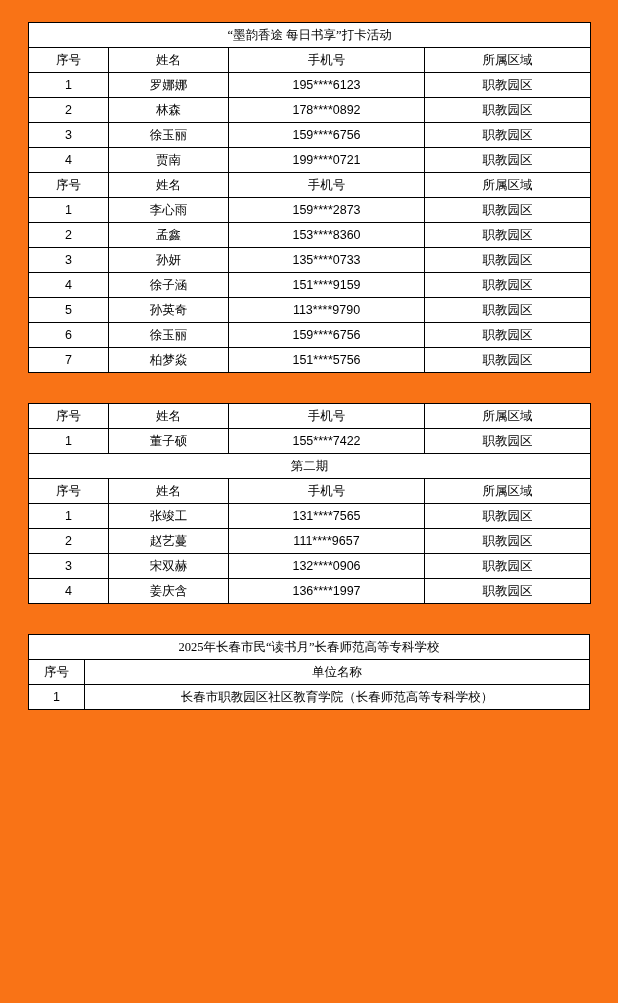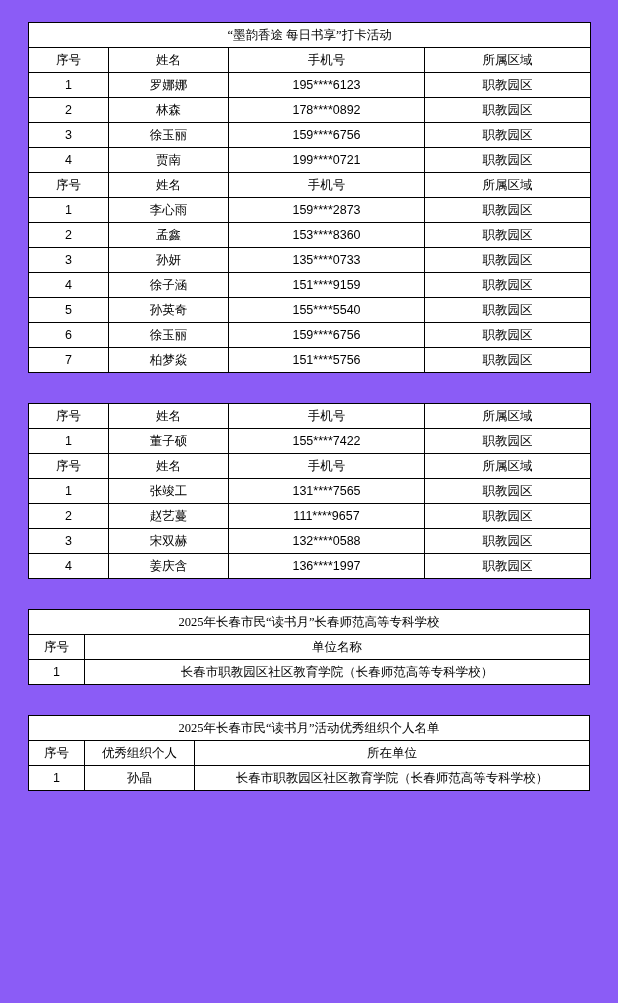--- a/index.html
+++ b/index.html
@@ -11,21 +11,21 @@
     width: 618px;
     height: 1003px;
     font-family: "Liberation Sans", sans-serif;
     color: #000000;
     -webkit-font-smoothing: antialiased;
   }
   .page {
     width: 618px;
     height: 1003px;
     position: relative;
-    background: #8b5cf6;
+    background: #f97316;
     box-sizing: border-box;
     padding: 22px 28px 0 28px;
   }
   table.doc {
     border-collapse: collapse;
     width: 100%;
     table-layout: fixed;
     background: #ffffff;
   }
   table.doc td, table.doc th {
@@ -159,21 +159,21 @@
       </tr>
       <tr>
         <td class="cell-center">4</td>
         <td class="cell-center">徐子涵</td>
         <td class="cell-center">151****9159</td>
         <td class="cell-center">职教园区</td>
       </tr>
       <tr>
         <td class="cell-center">5</td>
         <td class="cell-center">孙英奇</td>
-        <td class="cell-center">155****5540</td>
+        <td class="cell-center">113****9790</td>
         <td class="cell-center">职教园区</td>
       </tr>
       <tr>
         <td class="cell-center">6</td>
         <td class="cell-center">徐玉丽</td>
         <td class="cell-center">159****6756</td>
         <td class="cell-center">职教园区</td>
       </tr>
       <tr>
         <td class="cell-center">7</td>
@@ -201,20 +201,23 @@
         <td>姓名</td>
         <td>手机号</td>
         <td>所属区域</td>
       </tr>
       <tr>
         <td class="cell-center">1</td>
         <td class="cell-left">董子硕</td>
         <td class="cell-left">155****7422</td>
         <td class="cell-center">职教园区</td>
       </tr>
+      <tr class="section-row">
+        <td colspan="4">第二期</td>
+      </tr>
       <tr class="hdr">
         <td>序号</td>
         <td>姓名</td>
         <td>手机号</td>
         <td>所属区域</td>
       </tr>
       <tr>
         <td class="cell-center">1</td>
         <td class="cell-center">张竣工</td>
         <td class="cell-left">131****7565</td>
@@ -222,21 +225,21 @@
       </tr>
       <tr>
         <td class="cell-center">2</td>
         <td class="cell-center">赵艺蔓</td>
         <td class="cell-left">111****9657</td>
         <td class="cell-center">职教园区</td>
       </tr>
       <tr>
         <td class="cell-center">3</td>
         <td class="cell-center">宋双赫</td>
-        <td class="cell-left">132****0588</td>
+        <td class="cell-left">132****0906</td>
         <td class="cell-center">职教园区</td>
       </tr>
       <tr>
         <td class="cell-center">4</td>
         <td class="cell-center">姜庆含</td>
         <td class="cell-left">136****1997</td>
         <td class="cell-center">职教园区</td>
       </tr>
     </tbody>
   </table>
@@ -261,38 +264,14 @@
       <tr>
         <td class="cell-center">1</td>
         <td class="cell-center">长春市职教园区社区教育学院（长春师范高等专科学校）</td>
       </tr>
     </tbody>
   </table>
   </div>
 
   <div class="spacer-lg"></div>
 
-  <div class="tbl-wrap">
-  <table class="doc">
-    <colgroup>
-      <col class="e-no">
-          <col class="e-per">
-          <col class="e-unit">
-    </colgroup>
-    <tbody>
-      <tr class="title-row">
-        <td colspan="3">2025年长春市民“读书月”活动优秀组织个人名单</td>
-      </tr>
-      <tr class="hdr">
-        <td>序号</td>
-        <td>优秀组织个人</td>
-        <td>所在单位</td>
-      </tr>
-      <tr>
-        <td class="cell-center">1</td>
-        <td class="cell-center">孙晶</td>
-        <td class="cell-center">长春市职教园区社区教育学院（长春师范高等专科学校）</td>
-      </tr>
-    </tbody>
-  </table>
-  </div>
 
 </div>
 
 </body></html>

